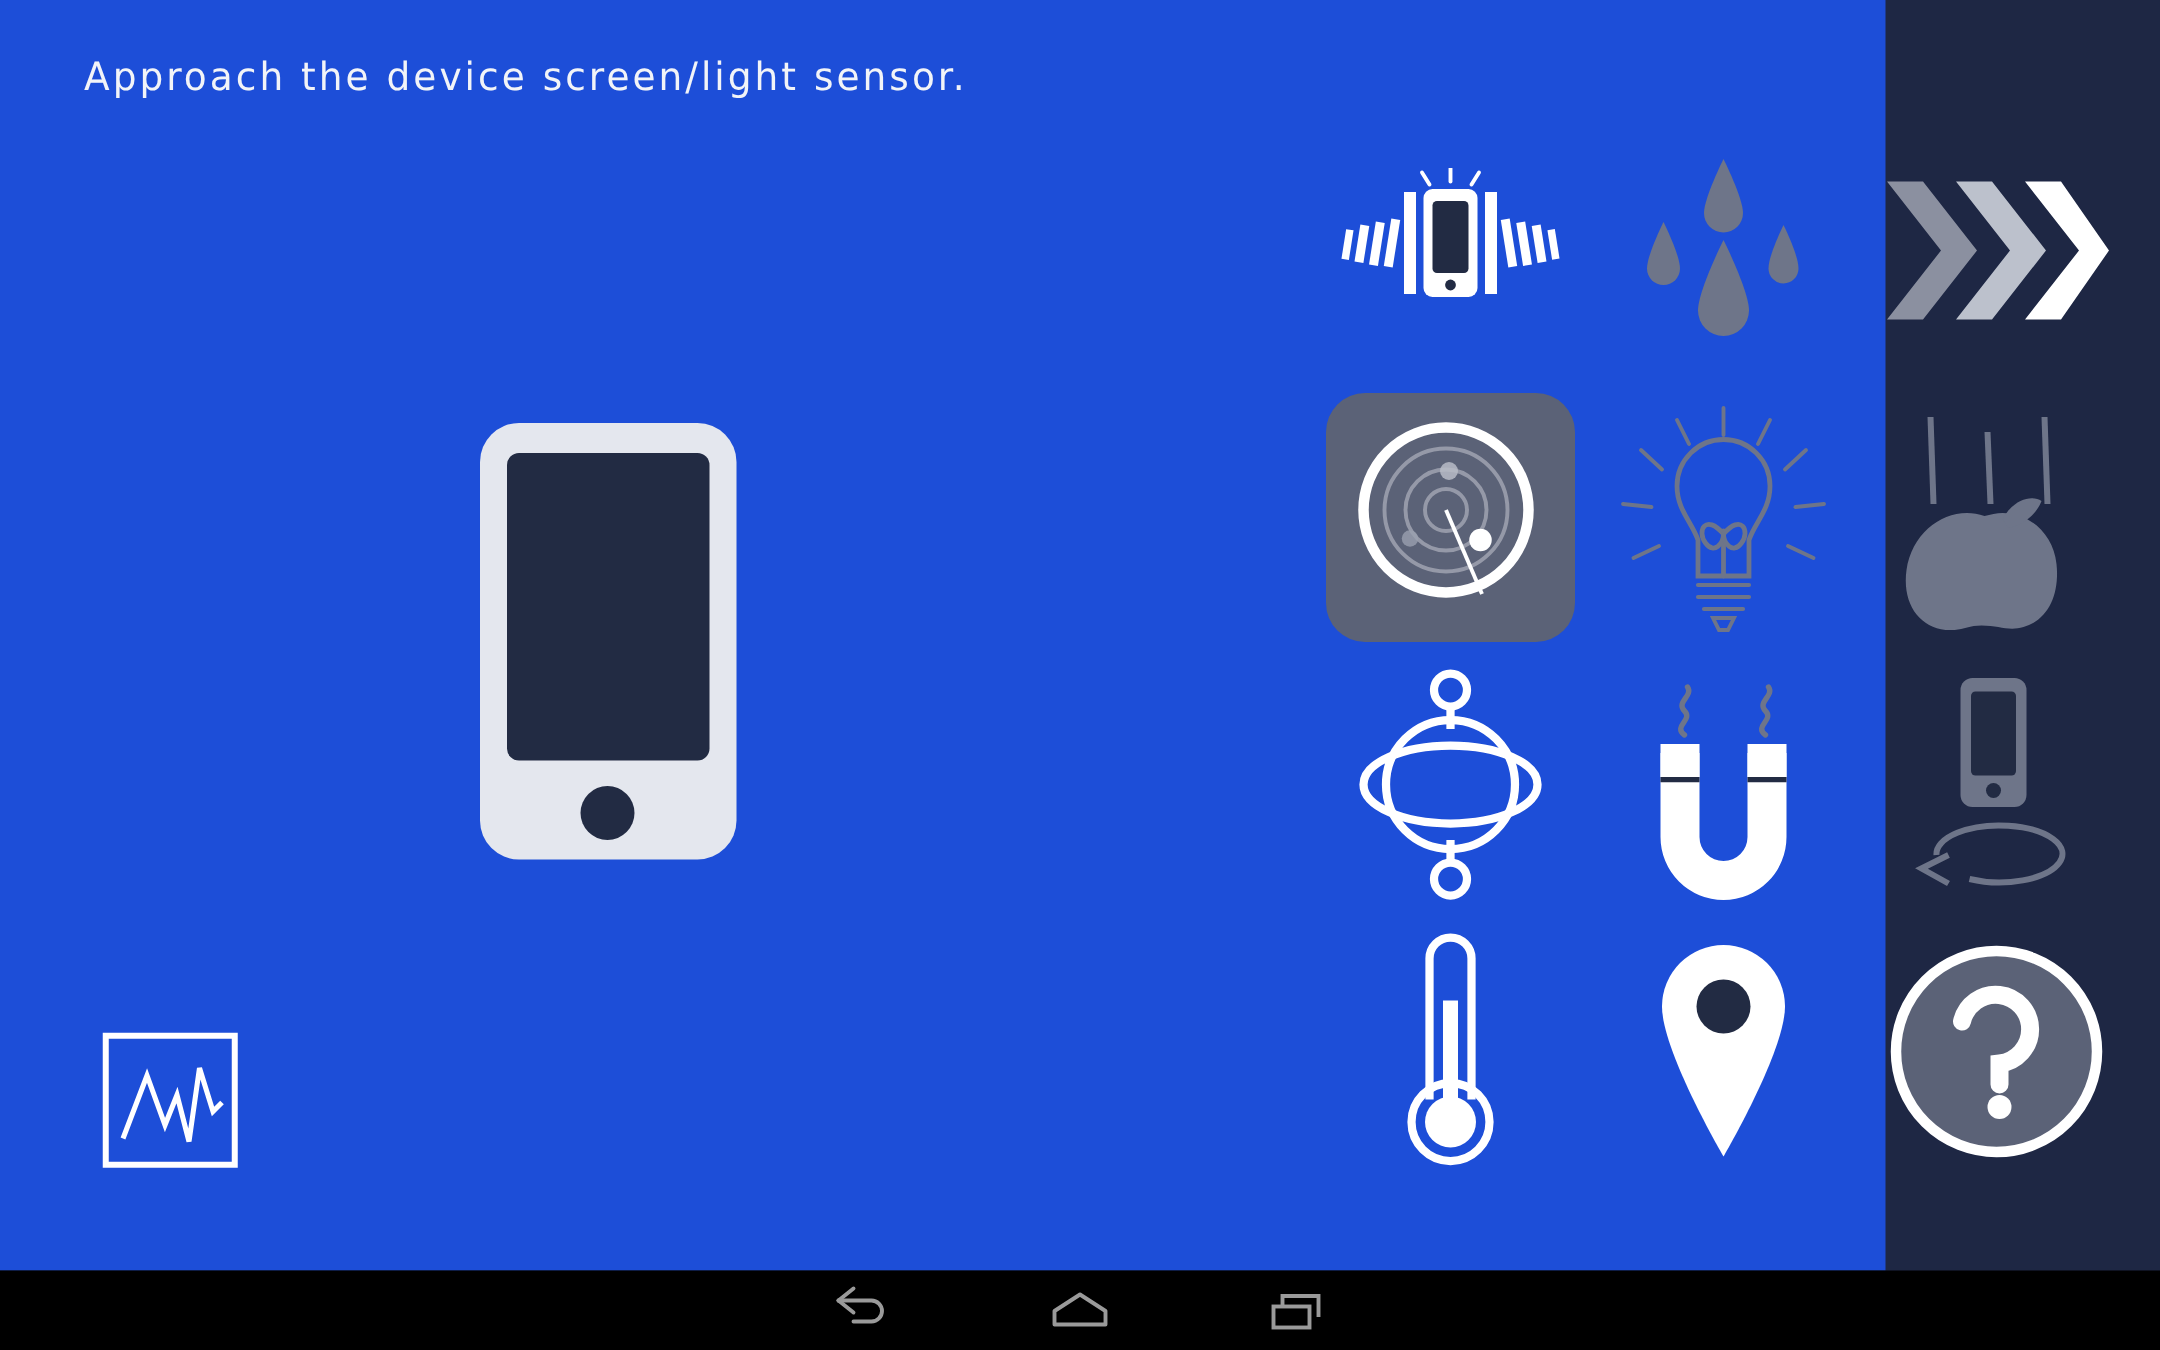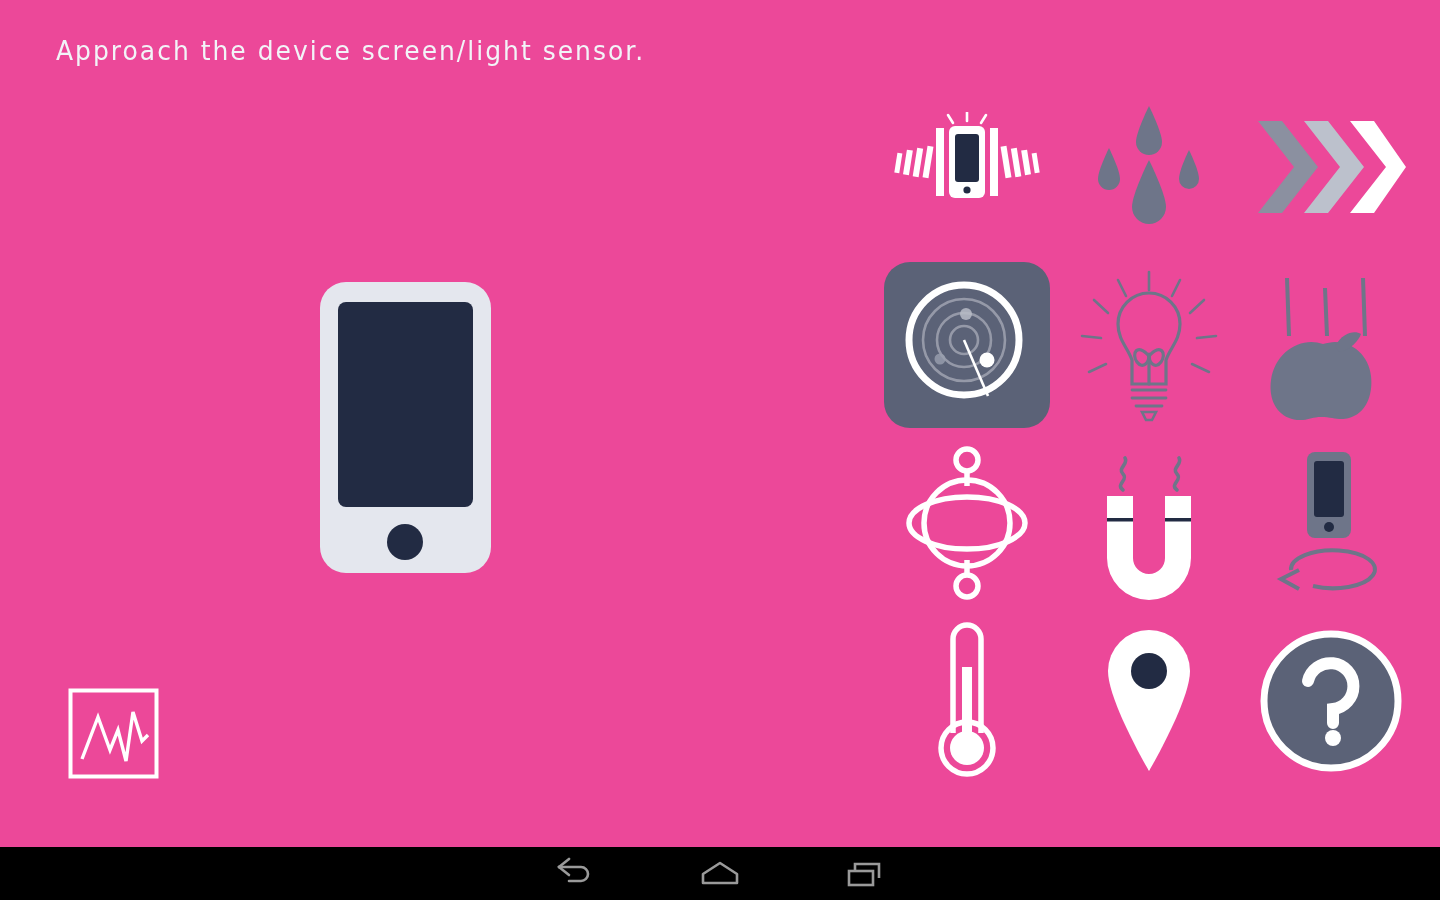--- a/index.html
+++ b/index.html
@@ -15,23 +15,23 @@
   }
   #app {
     position: relative;
     width: 1440px;
     height: 900px;
     background: #1e2744;
   }
   .content-area {
     position: absolute;
     left: 0; top: 0;
-    width: 1440px;
+    width: 1257px;
     height: 847px;
-    background: #ec4899;
+    background: #1d4ed8;
   }
 
   
   .instruction {
     position: absolute;
     left: 56px;
     top: 36px;
     color: #f2f4f8;
     font-family: "DejaVu Sans", sans-serif;
     font-size: 25px;

